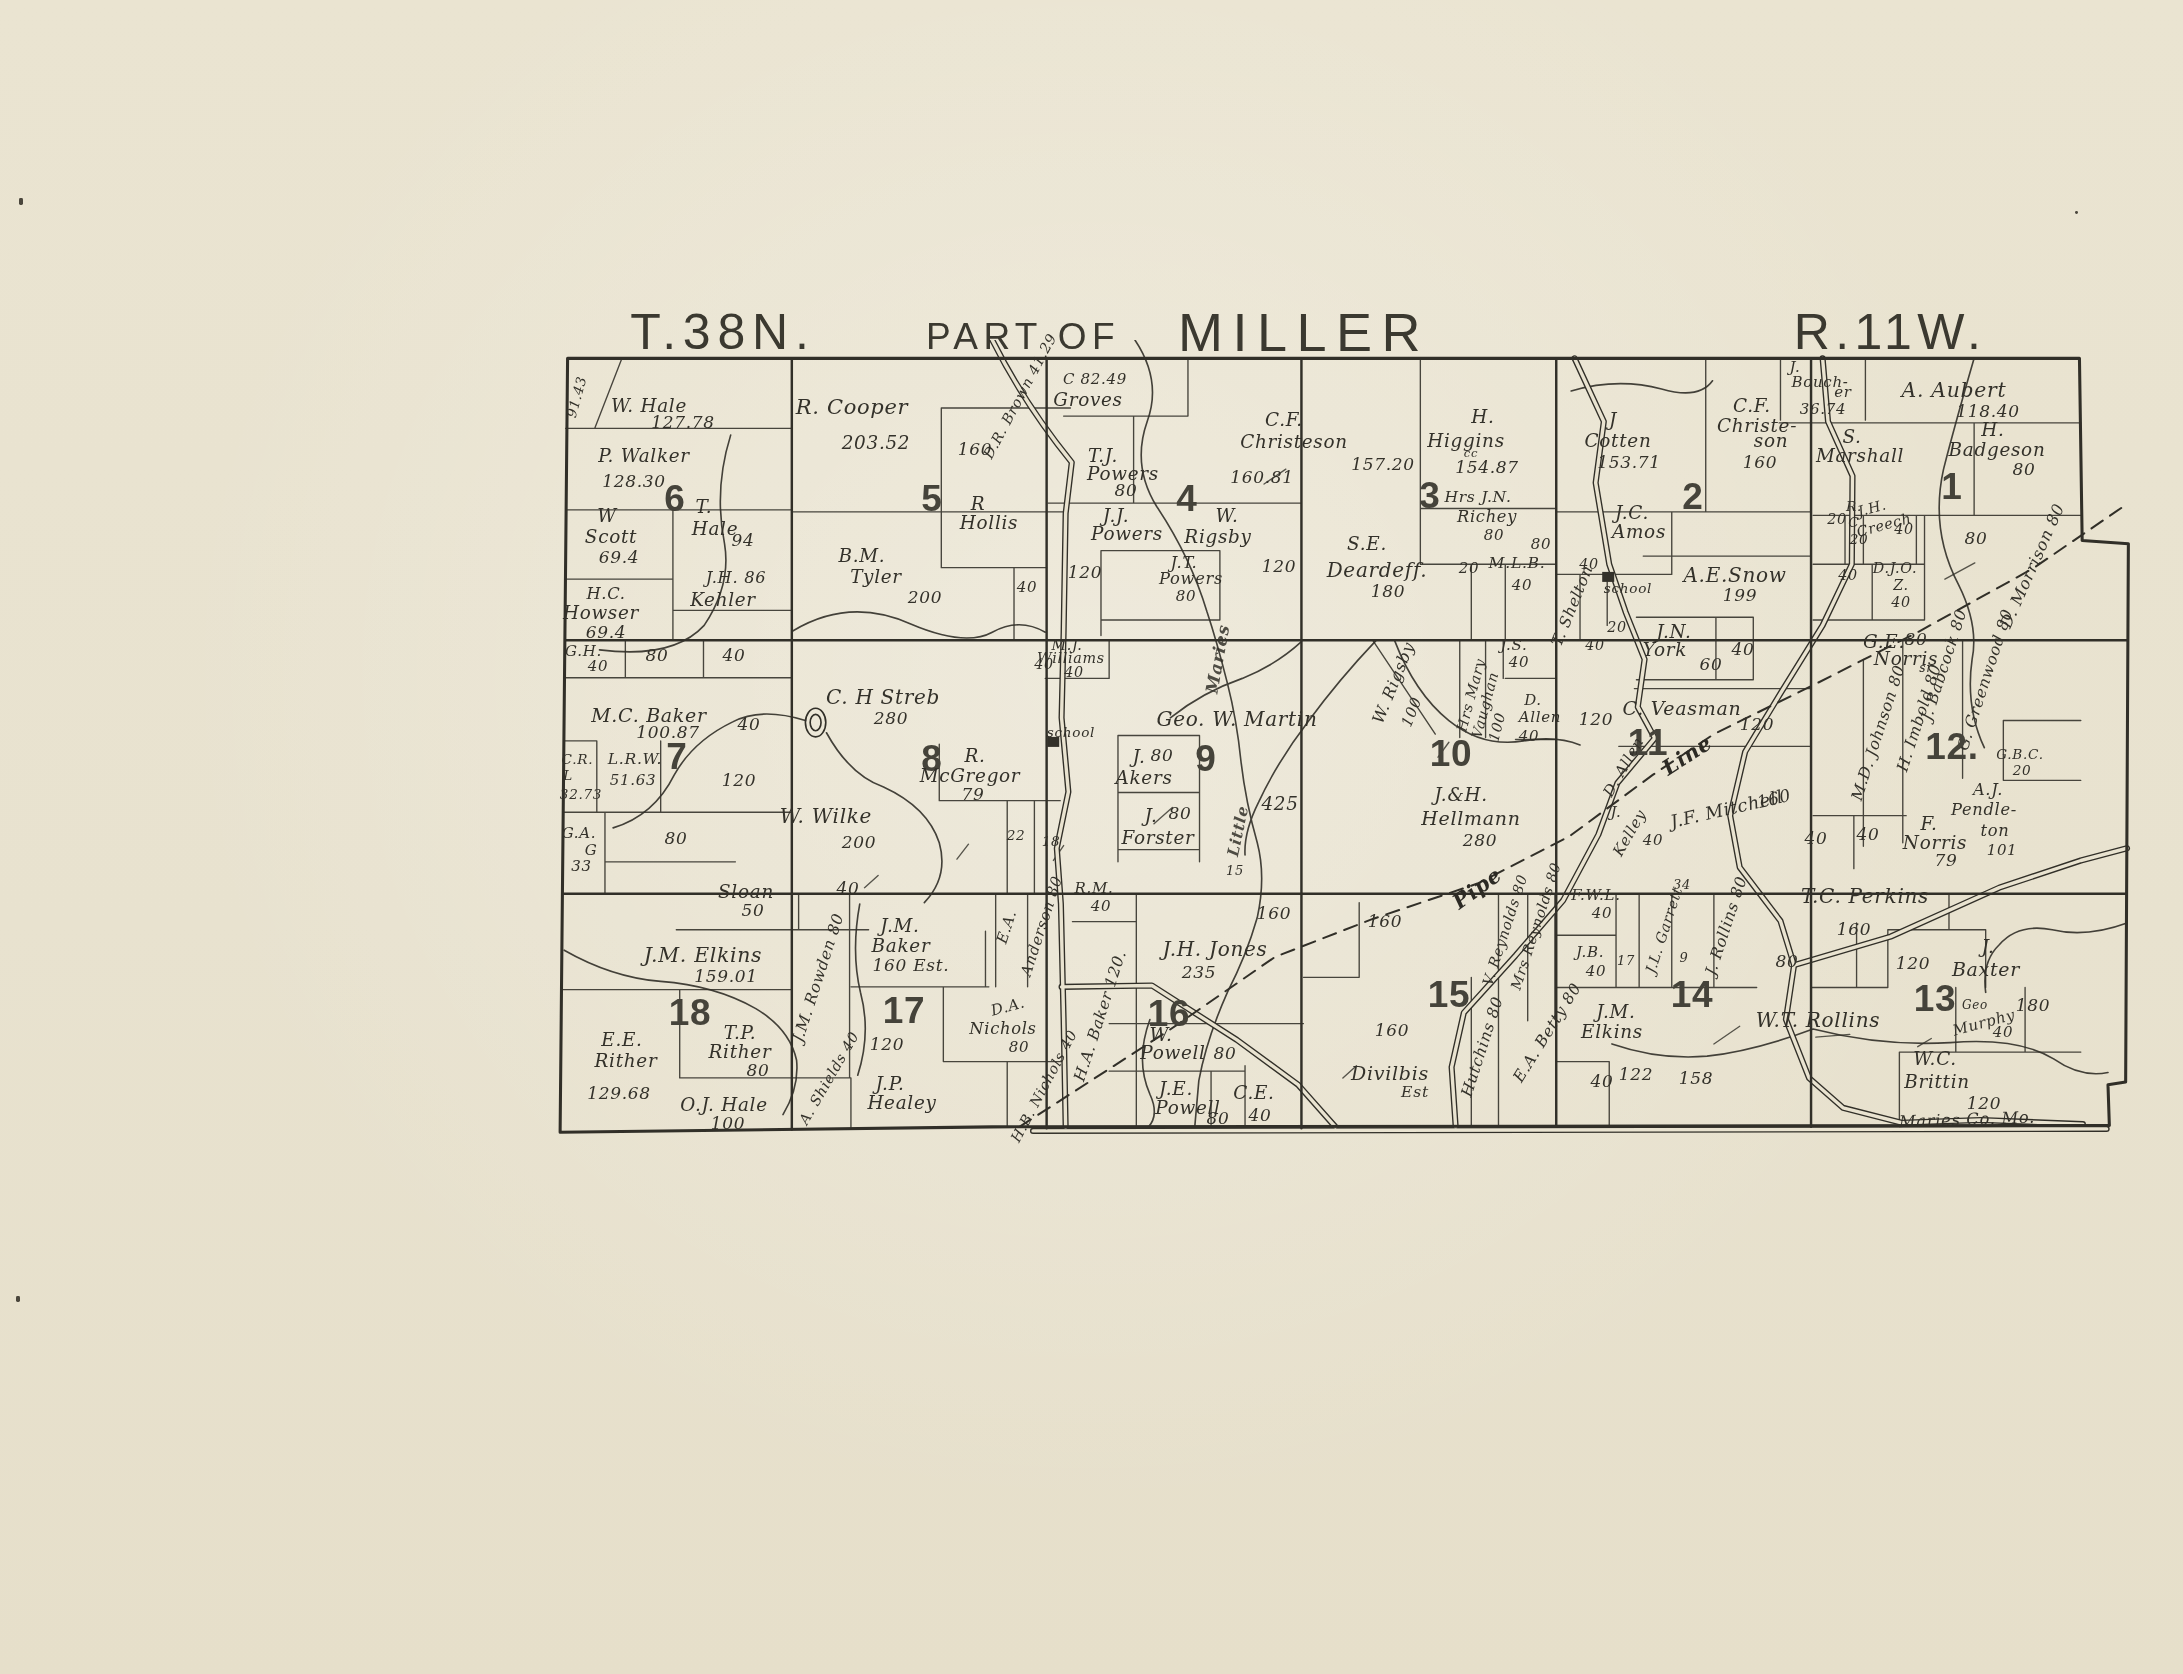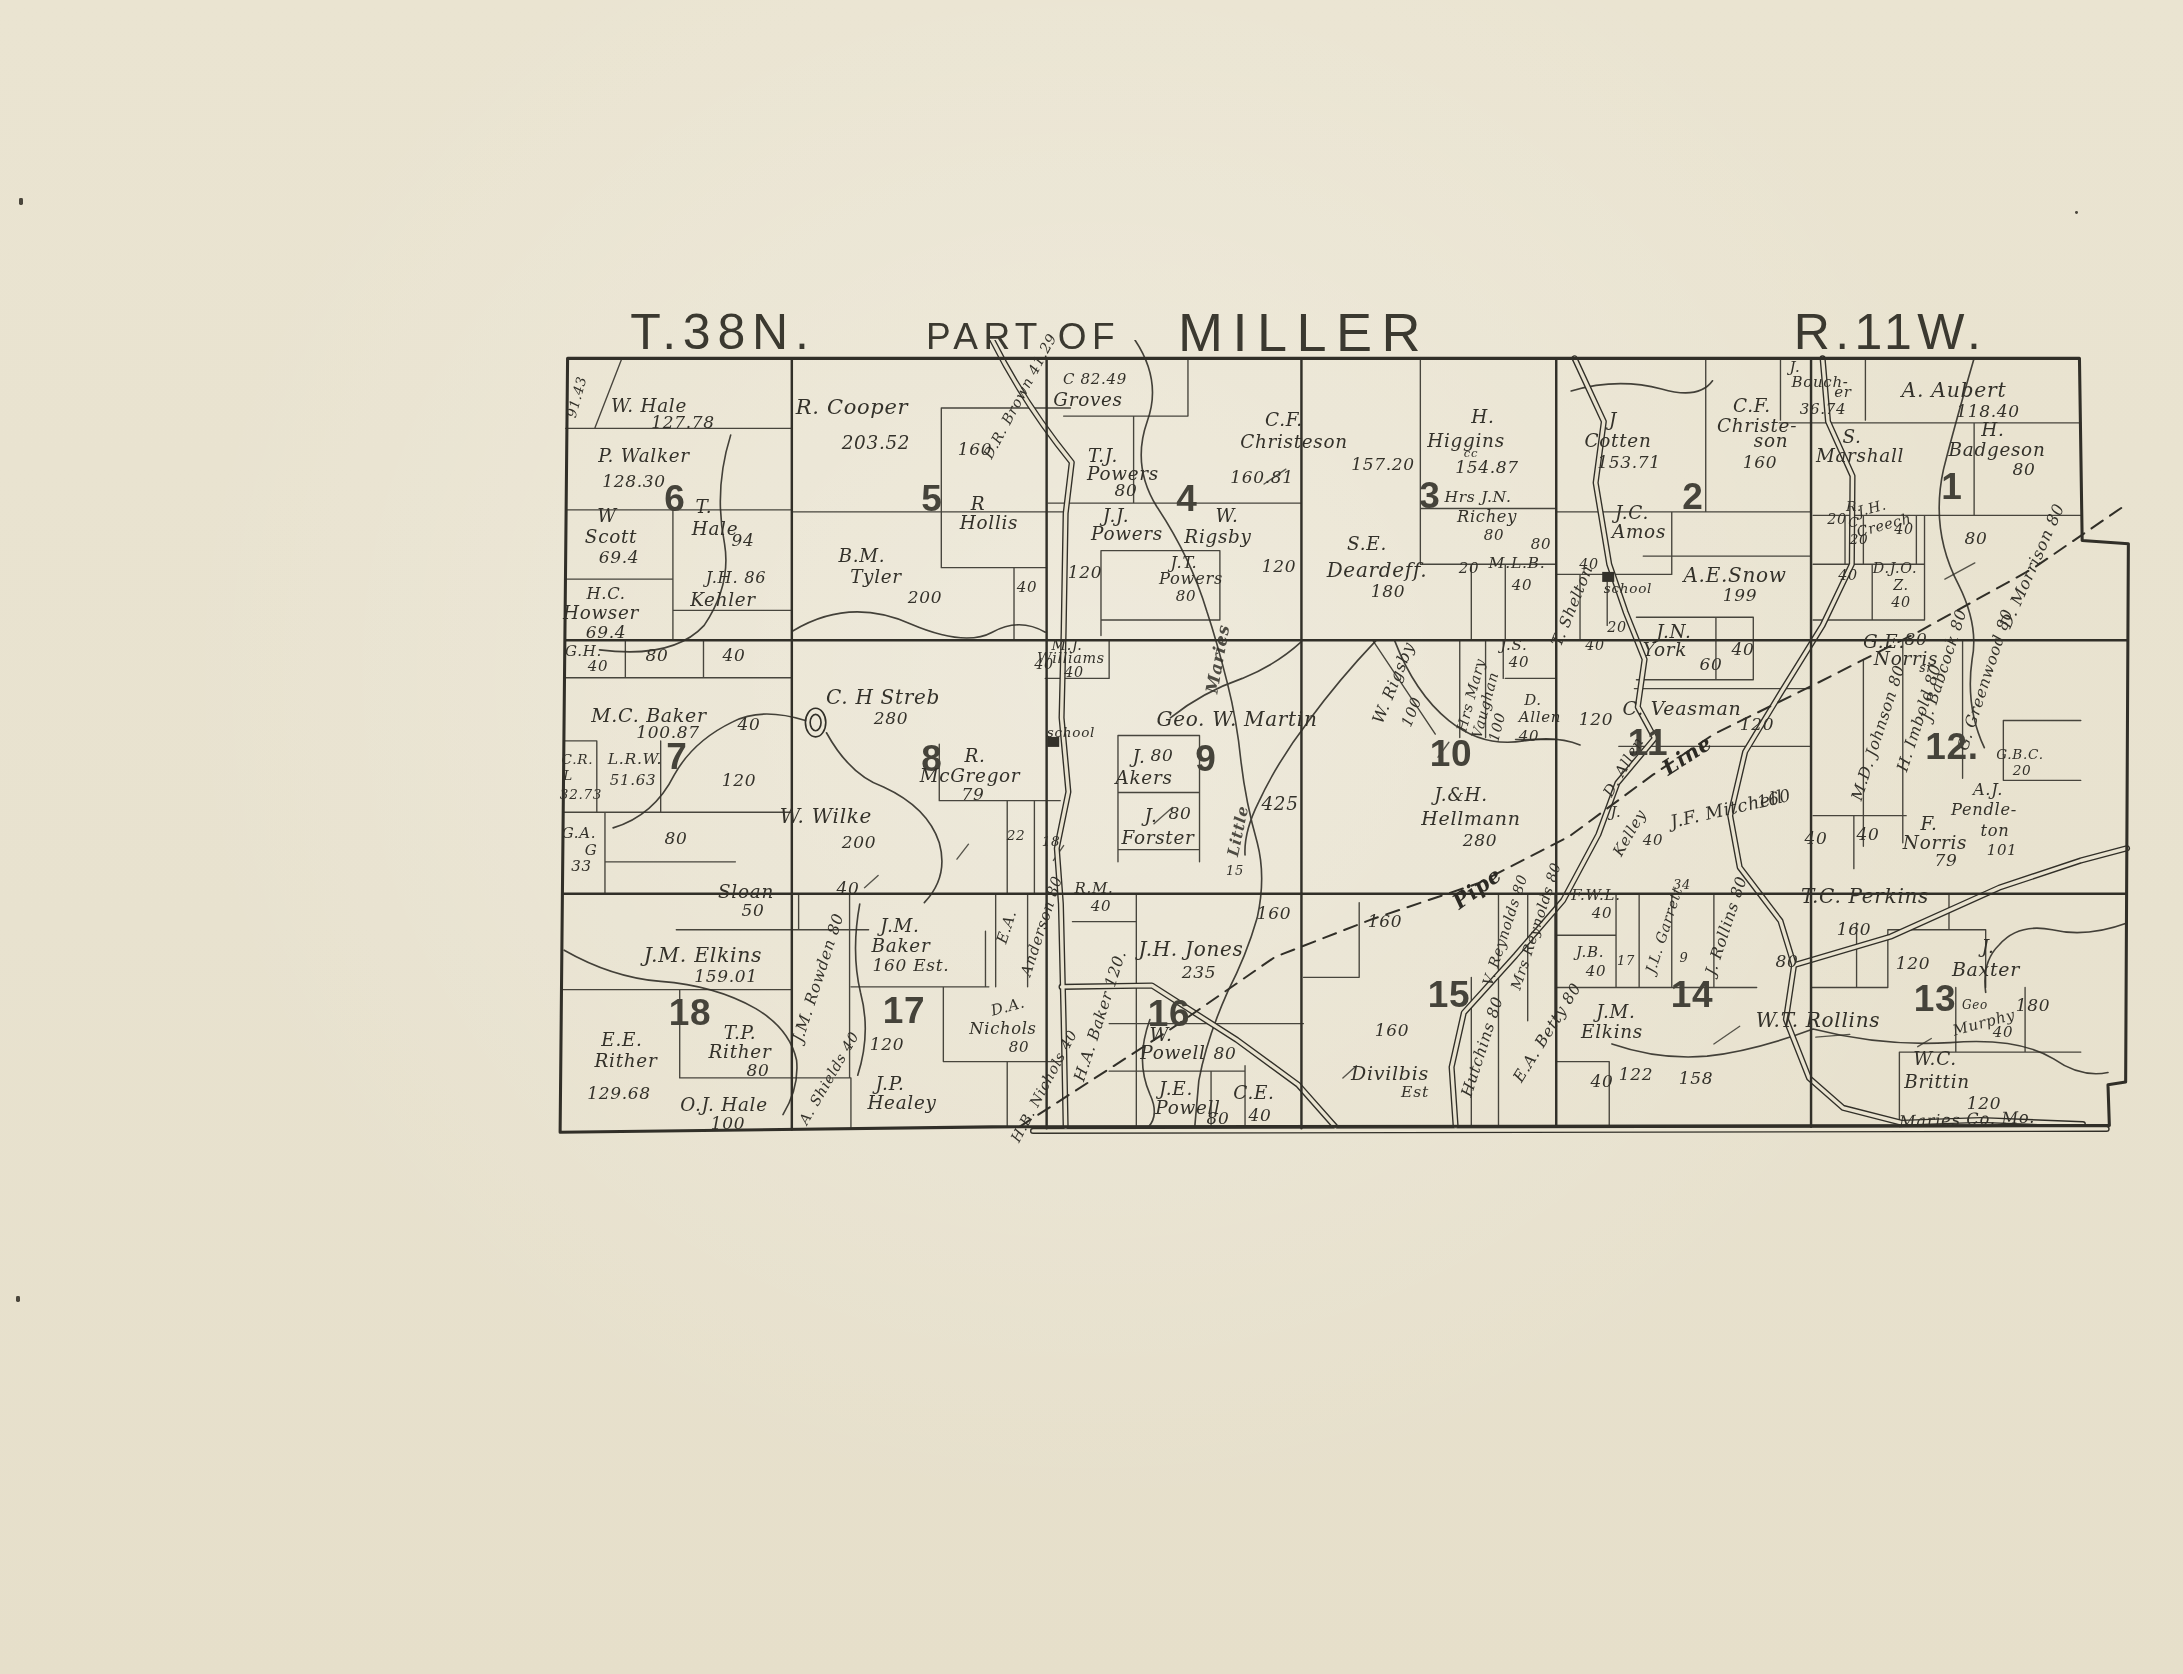--- a/index.html
+++ b/index.html
@@ -360,21 +360,21 @@
     <div class="lbl k-owner" style="left: 446px; top: 689px; font-size: 16.3px;">Nichols</div>
     <div class="lbl k-acreage" style="left: 462px; top: 707px; font-size: 15px;">80</div>
     <div class="lbl k-owner" style="left: 333px; top: 744px;">J.P.</div>
     <div class="lbl k-owner" style="left: 345px; top: 763px;">Healey</div>
     <div class="lbl k-owner" style="left: 487px; top: 746px; --r: -62deg; font-size: 14.3px;">H.B. Nichols 40</div>
     <div class="lbl k-owner" style="left: 450px; top: 587px; --r: -72deg; font-size: 15px;">E.A.</div>
     <div class="lbl k-owner" style="left: 485px; top: 586px; --r: -72deg; font-size: 15px;">Anderson 80</div>
     <div class="lbl k-owner" style="left: 537px; top: 548px; font-size: 15px;">R.M.</div>
     <div class="lbl k-acreage" style="left: 544px; top: 566px; font-size: 15px;">40</div>
     <div class="lbl k-owner" style="left: 544px; top: 676px; --r: -72deg; font-size: 15.6px;">H.A. Baker 120.</div>
-    <div class="lbl k-owner" style="left: 634px; top: 609px; font-size: 20px;">J.H. Jones</div>
+    <div class="lbl k-owner" style="left: 658px; top: 609px; font-size: 20px;">J.H. Jones</div>
     <div class="lbl k-acreage" style="left: 642px; top: 632px;">235</div>
     <div class="lbl k-section" style="left: 612px; top: 673px;">16</div>
     <div class="lbl k-owner" style="left: 604px; top: 695px;">W.</div>
     <div class="lbl k-owner" style="left: 616px; top: 713px;">Powell</div>
     <div class="lbl k-acreage" style="left: 668px; top: 713px;">80</div>
     <div class="lbl k-owner" style="left: 619px; top: 749px;">J.E.</div>
     <div class="lbl k-owner" style="left: 631px; top: 768px;">Powell</div>
     <div class="lbl k-acreage" style="left: 661px; top: 778px;">80</div>
     <div class="lbl k-owner" style="left: 697px; top: 753px;">C.E.</div>
     <div class="lbl k-acreage" style="left: 703px; top: 775px;">40</div>

